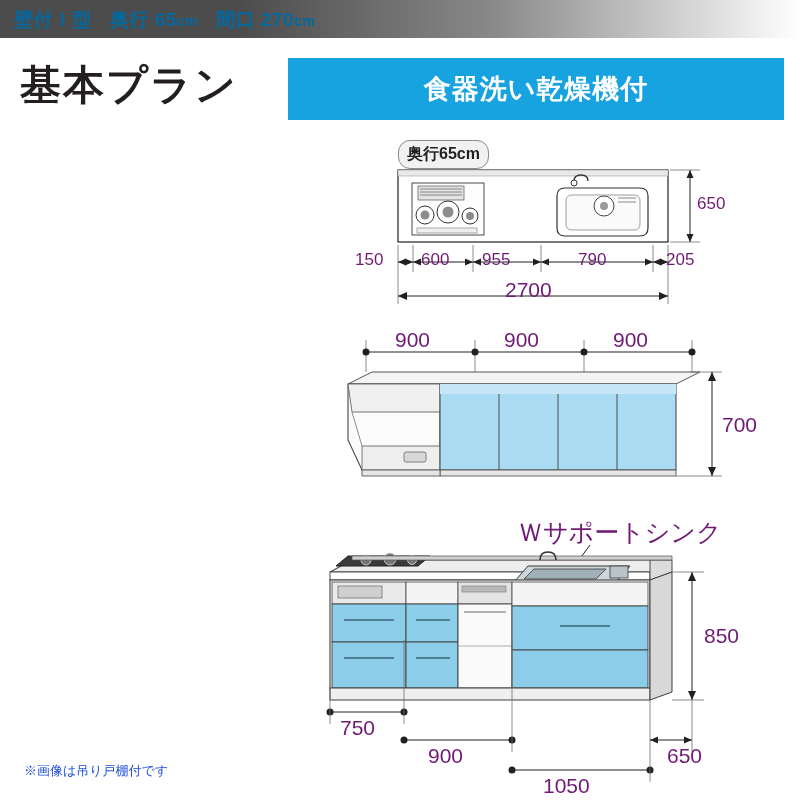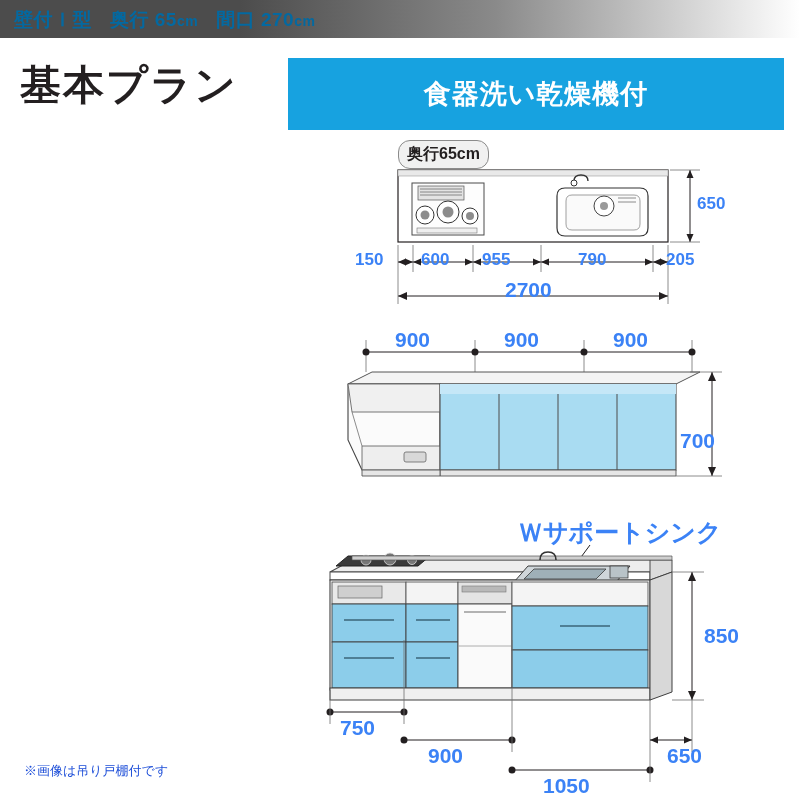--- a/index.html
+++ b/index.html
@@ -25,30 +25,30 @@
   }
   .header-text .sep { display:inline-block; width:18px; }
   .header-text .unit { font-size:14px; font-weight:bold; }
 
   .plan-title {
     position:absolute; left:20px; top:58px;
     font-size:41px; font-weight:bold; color:#231f20; letter-spacing:2px;
   }
 
   .blue-banner {
-    position:absolute; left:288px; top:58px; width:496px; height:72px;
+    position:absolute; left:288px; top:58px; width:496px; height:62px;
     background:#17a2e0;
     display:flex; align-items:center; justify-content:center;text-align:center;
   }
   .blue-banner span {
     color:#ffffff; font-size:27px; font-weight:bold; letter-spacing:1px;
   }
 
   
-  .dim-text { position:absolute; font-size:17px; font-weight:bold; color:#3b82f6; }
+  .dim-text { position:absolute; font-size:17px; font-weight:normal; color:#701a75; }
   .dim-text.big { font-size:21px; }
 
   .tagbox {
     position:absolute; border:1px solid #8b8b8b; background:#f1f1f1;
     font-size:16px; font-weight:bold; padding:3px 8px; color:#231f20;
   }
 
   .note {
     position:absolute; left:24px; top:762px;
     font-size:13px; color:#1d4ed8;
@@ -262,21 +262,21 @@
 <div class="dim-text" style="left:355px; top:250px;">150</div>
 <div class="dim-text" style="left:421px; top:250px;">600</div>
 <div class="dim-text" style="left:482px; top:250px;">955</div>
 <div class="dim-text" style="left:578px; top:250px;">790</div>
 <div class="dim-text" style="left:666px; top:250px;">205</div>
 <div class="dim-text big" style="left:505px; top:278px;">2700</div>
 
 <div class="dim-text big" style="left:395px; top:328px;">900</div>
 <div class="dim-text big" style="left:504px; top:328px;">900</div>
 <div class="dim-text big" style="left:613px; top:328px;">900</div>
-<div class="dim-text big" style="left:680px; top:413px;margin-top:16px;">700</div>
+<div class="dim-text big" style="left:722px; top:413px;">700</div>
 
 <div class="dim-text" style="left:518px; top:516px; font-size:25px;">Ｗサポートシンク</div>
 <div class="dim-text big" style="left:704px; top:624px;">850</div>
 <div class="dim-text big" style="left:340px; top:716px;">750</div>
 <div class="dim-text big" style="left:428px; top:744px;">900</div>
 <div class="dim-text big" style="left:543px; top:774px;">1050</div>
 <div class="dim-text big" style="left:667px; top:744px;">650</div>
 
 <div class="note">※画像は吊り戸棚付です</div>
 

